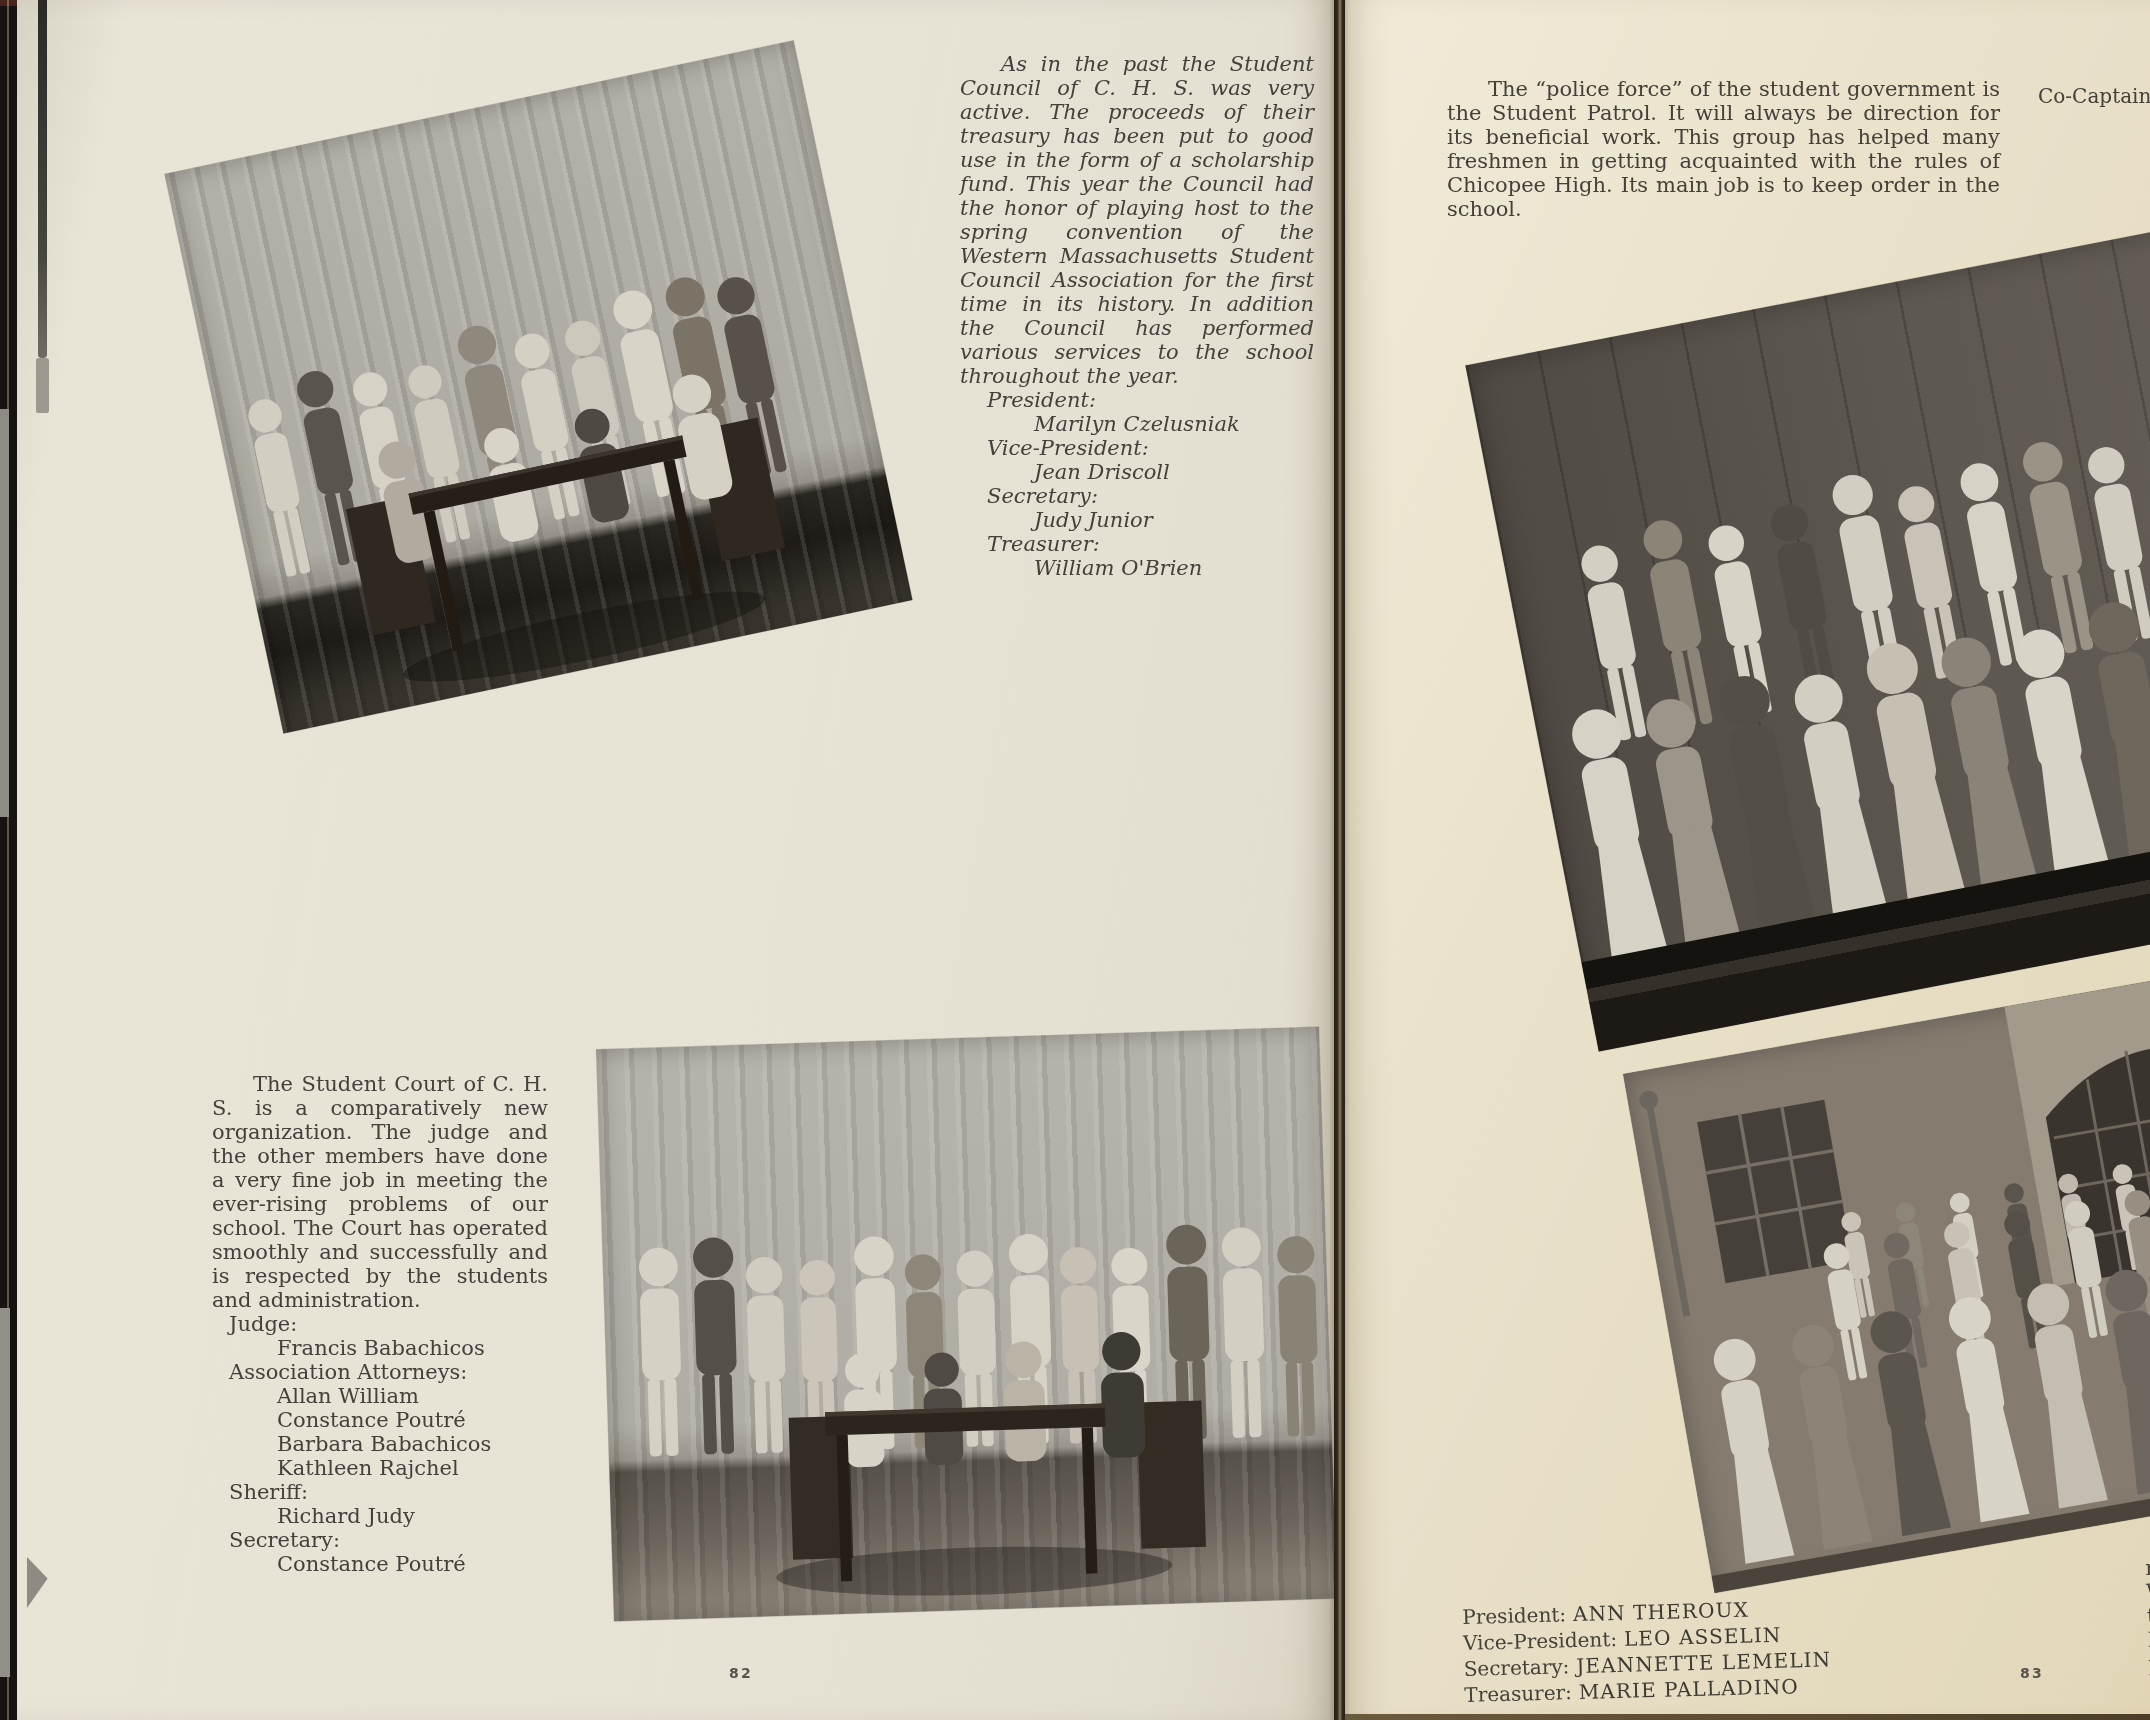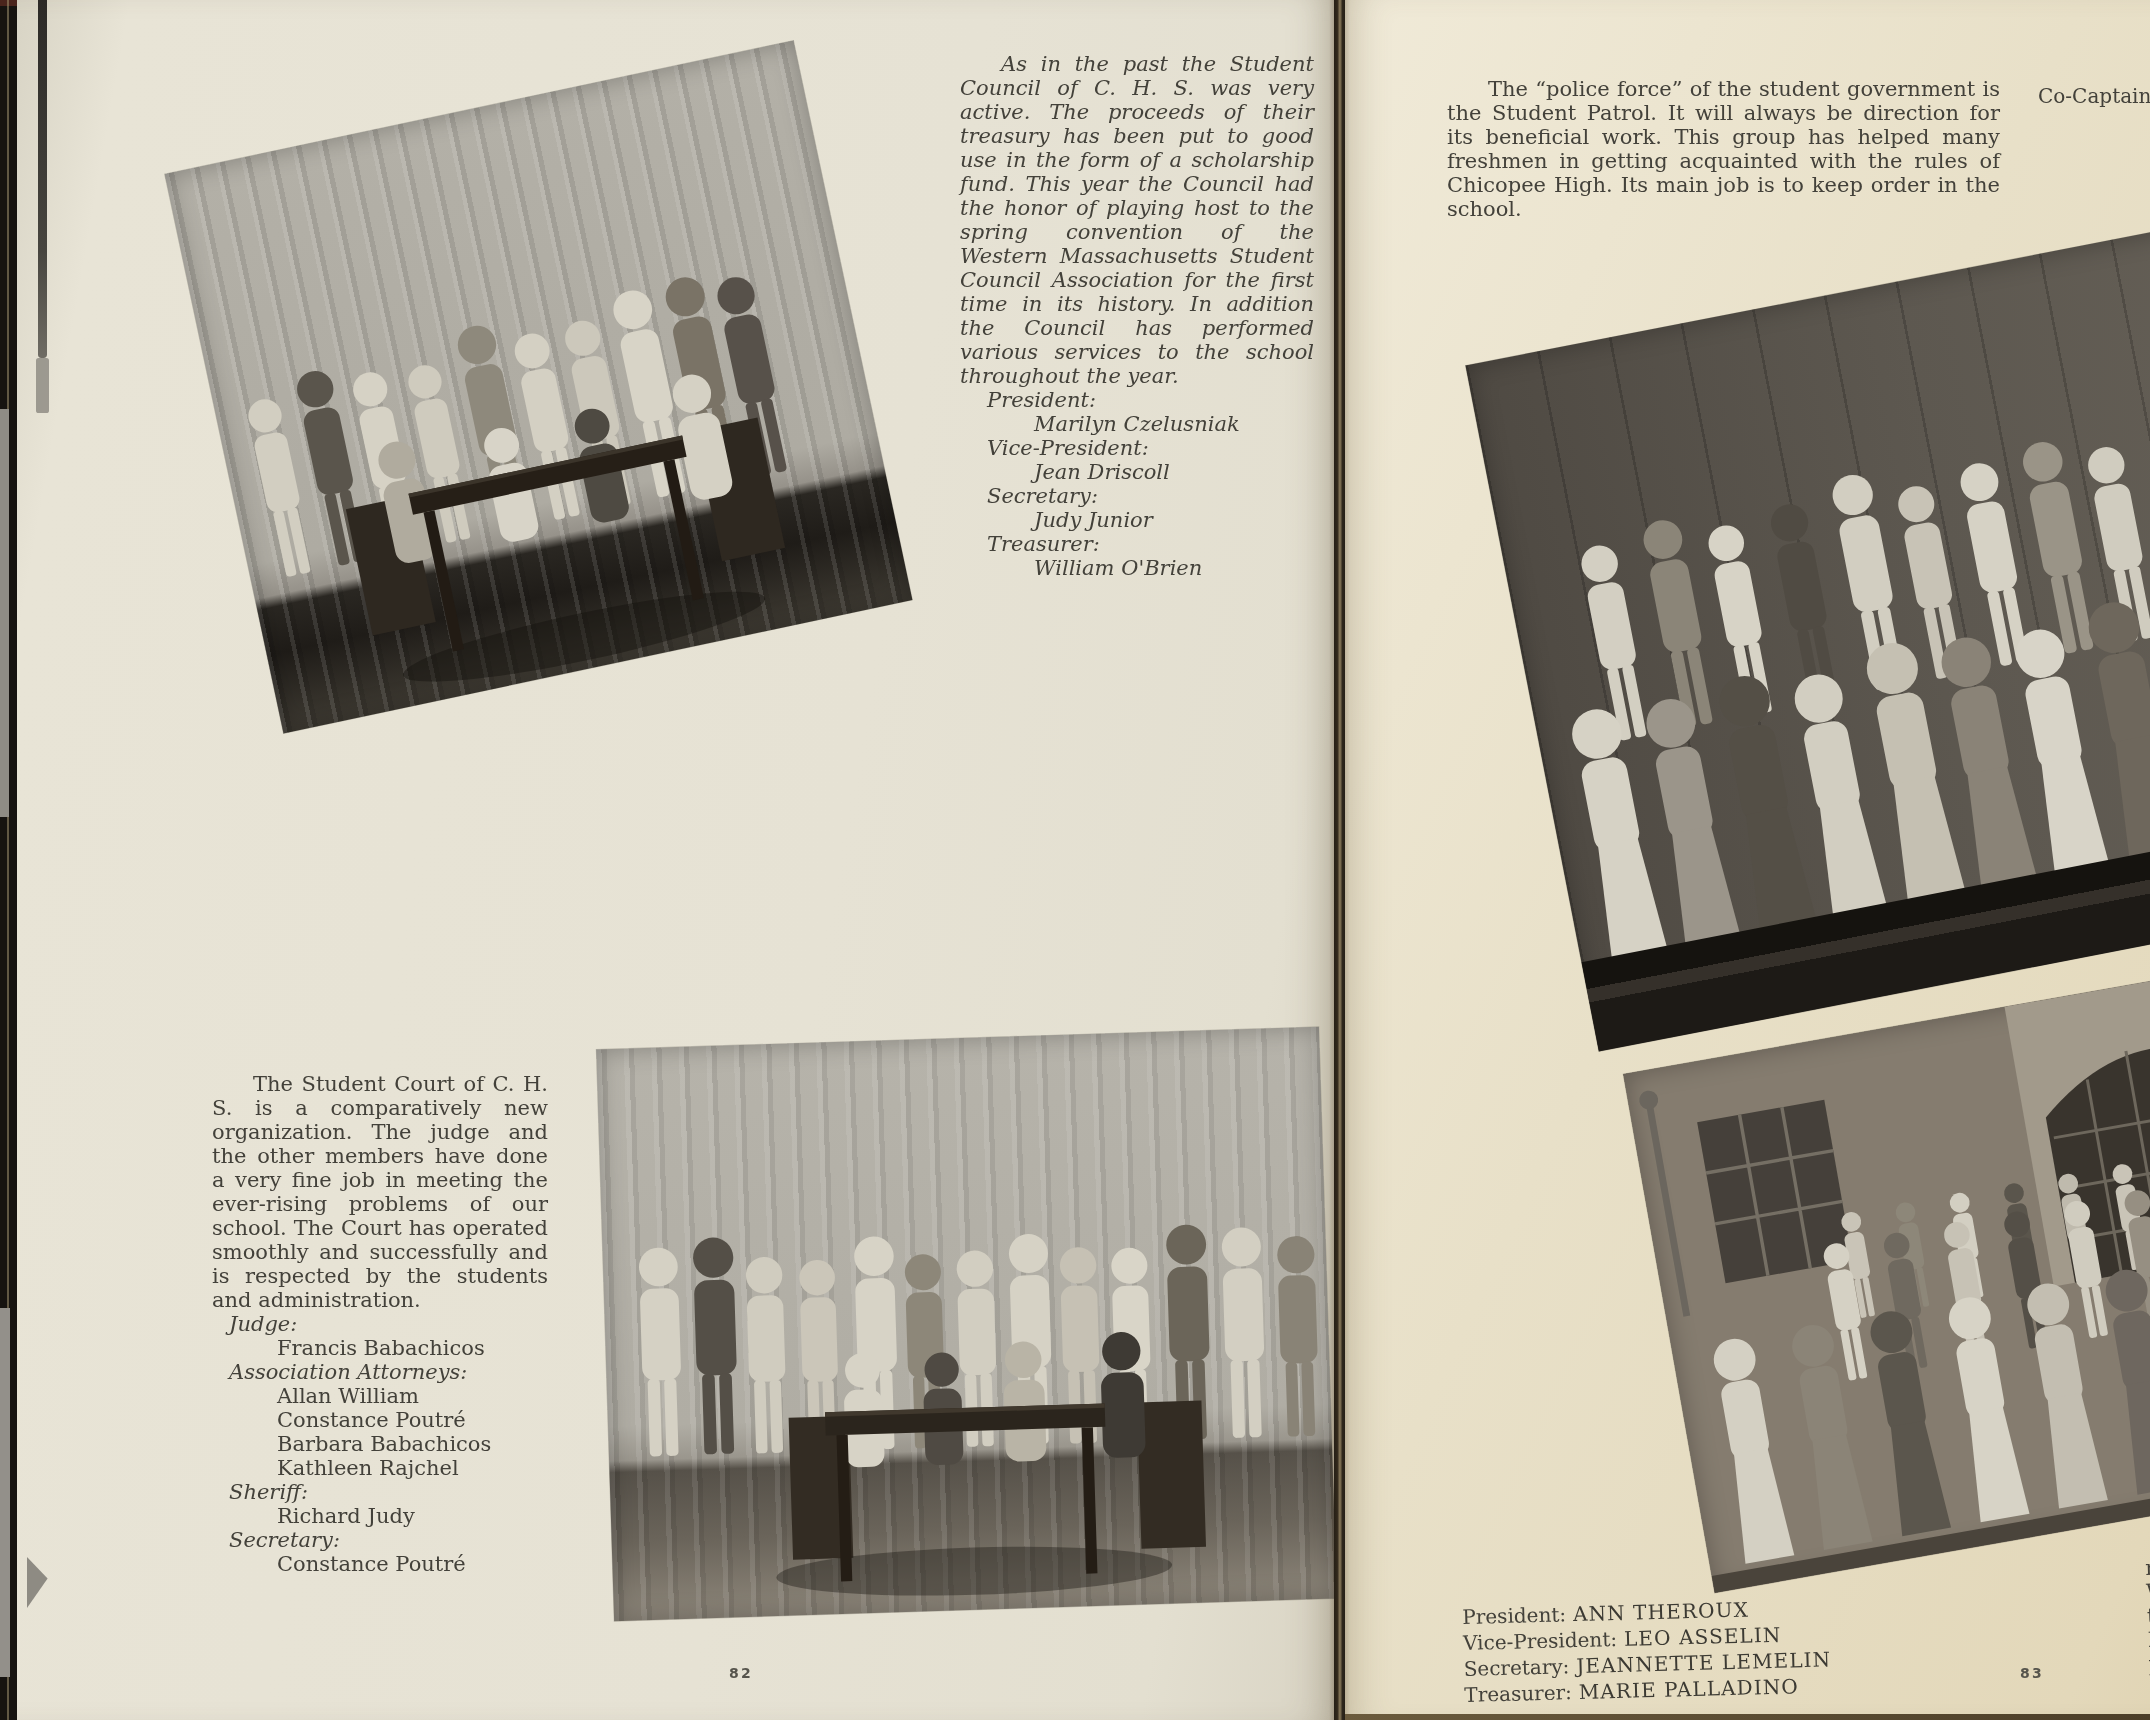--- a/index.html
+++ b/index.html
@@ -37,21 +37,21 @@
   #bottom-strip-right { position:absolute; left:0; right:0; bottom:0; height:6.9px;
     background:linear-gradient(90deg,#6b5b3d,#392c1b); }
 
   
   .tb { position:absolute; color:#43413a; }
   .para { font-size:21px; line-height:24px; text-align:justify; margin:0; }
   .para.ind { text-indent:41px; }
   .offlist { font-size:21px; line-height:24px; }
   .ot { padding-left:27px; }
   .on { padding-left:74px; }
-  .r0 { padding-left:17px;font-style:italic; }
+  .r0 { padding-left:17px; }
   .r1 { padding-left:65px; }
   .cap { letter-spacing:1.1px; color:#3c3a33; }
   .pageno { position:absolute; font-family:"DejaVu Sans", sans-serif; font-weight:bold;
     font-size:14px; color:#56544c; letter-spacing:2.2px; }
   #cocap-label { position:absolute; left:693px; top:84px; font-size:20px; color:#43413a; }
   #patrol-officers { position:absolute; left:117px; top:1604px; font-size:20px; line-height:26px;
     transform:rotate(-1.5deg); transform-origin:left top; white-space:nowrap; }
   #patrol-officers .cap { margin-left:6.9px; }
   #jrc-para { left:799px; top:1532px; width:518px; transform:rotate(-2deg); transform-origin:left top; }
 

